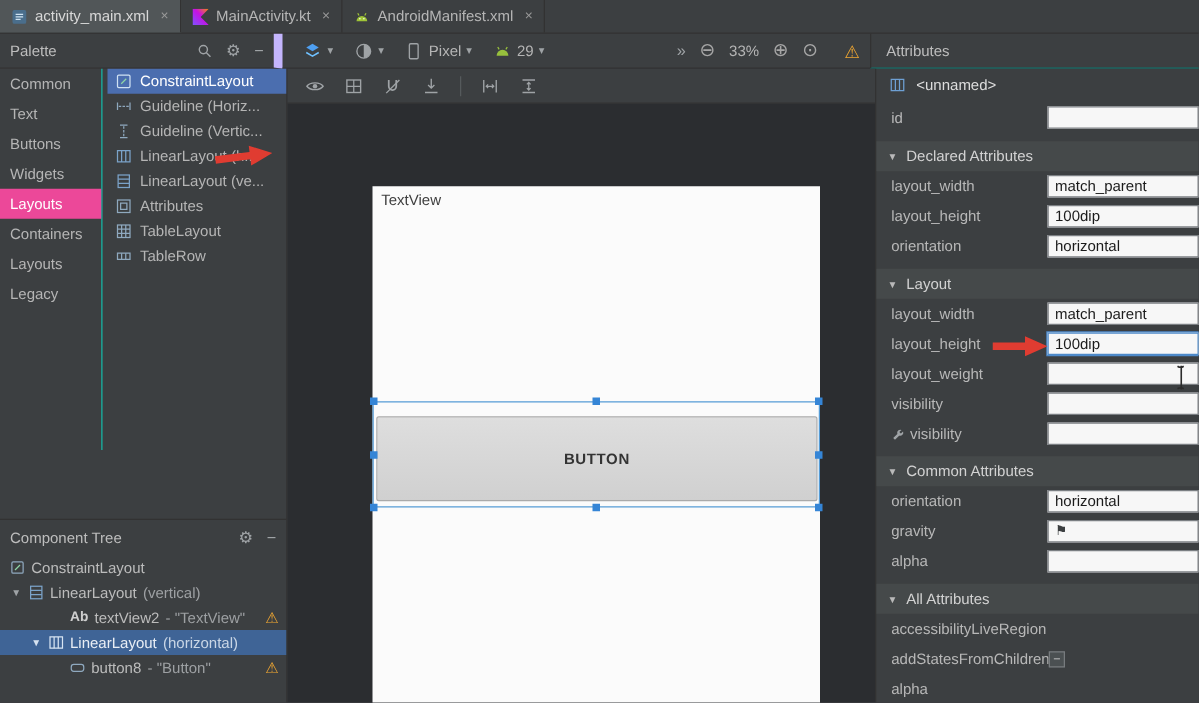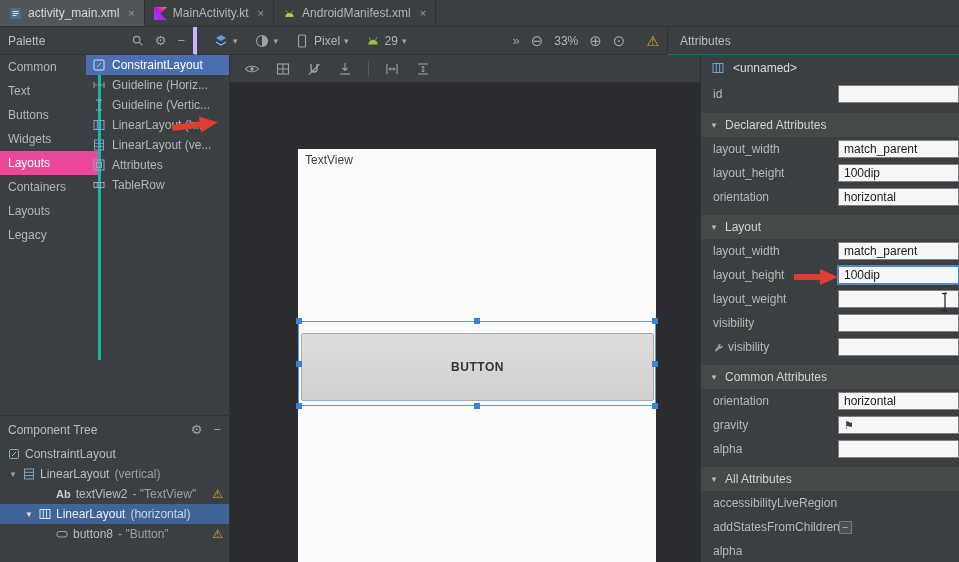--- a/index.html
+++ b/index.html
@@ -10,36 +10,36 @@
   
   .tabbar{position:absolute;left:0;top:0;width:959px;height:27px;background:#3c3f41;border-bottom:1px solid #323232;display:flex}
   .tab{display:flex;align-items:center;gap:6px;padding:0 9px;border-right:1px solid #323232;color:#b5b5b5;white-space:nowrap}
   .tab.sel{background:#515658;color:#d8d8d8}
   .tab-close{color:#9a9a9a;font-size:11px;margin-left:3px;line-height:1}
   .i13{width:13px;height:13px;flex:none}
 
   
   .row2{position:absolute;left:0;top:27px;width:959px;height:28px;display:flex}
   .pal-head,.ctree-head{display:flex;align-items:center;padding:0 8px;gap:6px}
-  .pal-head{width:197px;height:28px;border-right:4px solid #c4b5fd;border-bottom:1px solid #323232}
+  .pal-head{width:226px;height:28px;border-right:7px solid #c4b5fd;border-bottom:1px solid #323232}
   .panel-title{color:#bdbdbd}
   .head-icons{margin-left:auto;display:flex;align-items:center;gap:11px}
   .glyph-btn{color:#9fa3a6;font-size:13px;line-height:1}
   .design-toolbar{width:470px;height:28px;border-bottom:1px solid #323232;display:flex;align-items:center;gap:16px;padding:0 8px 0 16px}
   .tbtn{display:flex;align-items:center;gap:4px;color:#b5b5b5}
   .chev{font-size:9px;color:#9fa3a6}
   .right-group{margin-left:auto;display:flex;align-items:center;gap:11px}
   .zoomglyph{font-size:15px;color:#a6a6a6;line-height:1}
   .zoom-level{color:#b5b5b5}
   .warn{color:#f0a732;font-size:14px;line-height:1;margin-left:10px}
   .attr-head{flex:1;height:28px;border-bottom:1px solid #0f766e;border-left:1px solid #323232;display:flex;align-items:center;padding:0 12px}
 
   
   .left{position:absolute;left:0;top:55px;width:230px;height:507px;background:#3c3f41;border-right:1px solid #323232}
-  .cats{position:absolute;left:0;top:0;width:101px;height:305px;border-right:3px solid #14b8a6}
+  .cats{position:absolute;left:0;top:0;width:82px;height:305px;border-right:1px solid #14b8a6}
   .cat{height:24px;line-height:24px;padding-left:8px;color:#b5b5b5;white-space:nowrap}
   .cat.sel{background:#ec4899;color:#ffffff}
   .comps{position:absolute;left:86px;top:0;width:143px}
   .comp{height:20px;display:flex;align-items:center;gap:6px;padding-left:6px;white-space:nowrap;overflow:hidden;color:#b5b5b5}
   .comp.sel{background:#4b6eaf;color:#ffffff}
   .pi{width:14px;height:14px;flex:none}
 
   
   .ctree-head{position:absolute;left:0;top:360px;width:229px;height:28px;border-top:1px solid #323232}
   .ctree{position:absolute;left:0;top:389px;width:229px}
@@ -225,20 +225,27 @@
             <path d="M2.5 5.3h9M2.5 8.6h9" stroke="#7ba3c9"></path>
           </svg>
         <span>LinearLayout (ve...</span>
       </div>
       <div class="comp">
         <svg class="pi" viewBox="0 0 14 14">
             <rect x="2" y="2" width="10" height="10" fill="none" stroke="#8fa9bf"></rect>
             <rect x="4.5" y="4.5" width="5" height="5" fill="none" stroke="#8fa9bf"></rect>
           </svg>
         <span>Attributes</span>
+      </div>
+      <div class="comp">
+        <svg class="pi" viewBox="0 0 14 14">
+            <rect x="2" y="2" width="10" height="10" fill="none" stroke="#8fa9bf"></rect>
+            <path d="M2 5.3h10M2 8.6h10M5.3 2v10M8.6 2v10" stroke="#8fa9bf"></path>
+          </svg>
+        <span>TableLayout</span>
       </div>
       <div class="comp">
         <svg class="pi" viewBox="0 0 14 14">
             <rect x="2" y="4.5" width="10" height="5" fill="none" stroke="#8fa9bf"></rect>
             <path d="M5.3 4.5v5M8.6 4.5v5" stroke="#8fa9bf"></path>
           </svg>
         <span>TableRow</span>
       </div>
     </div>
 

